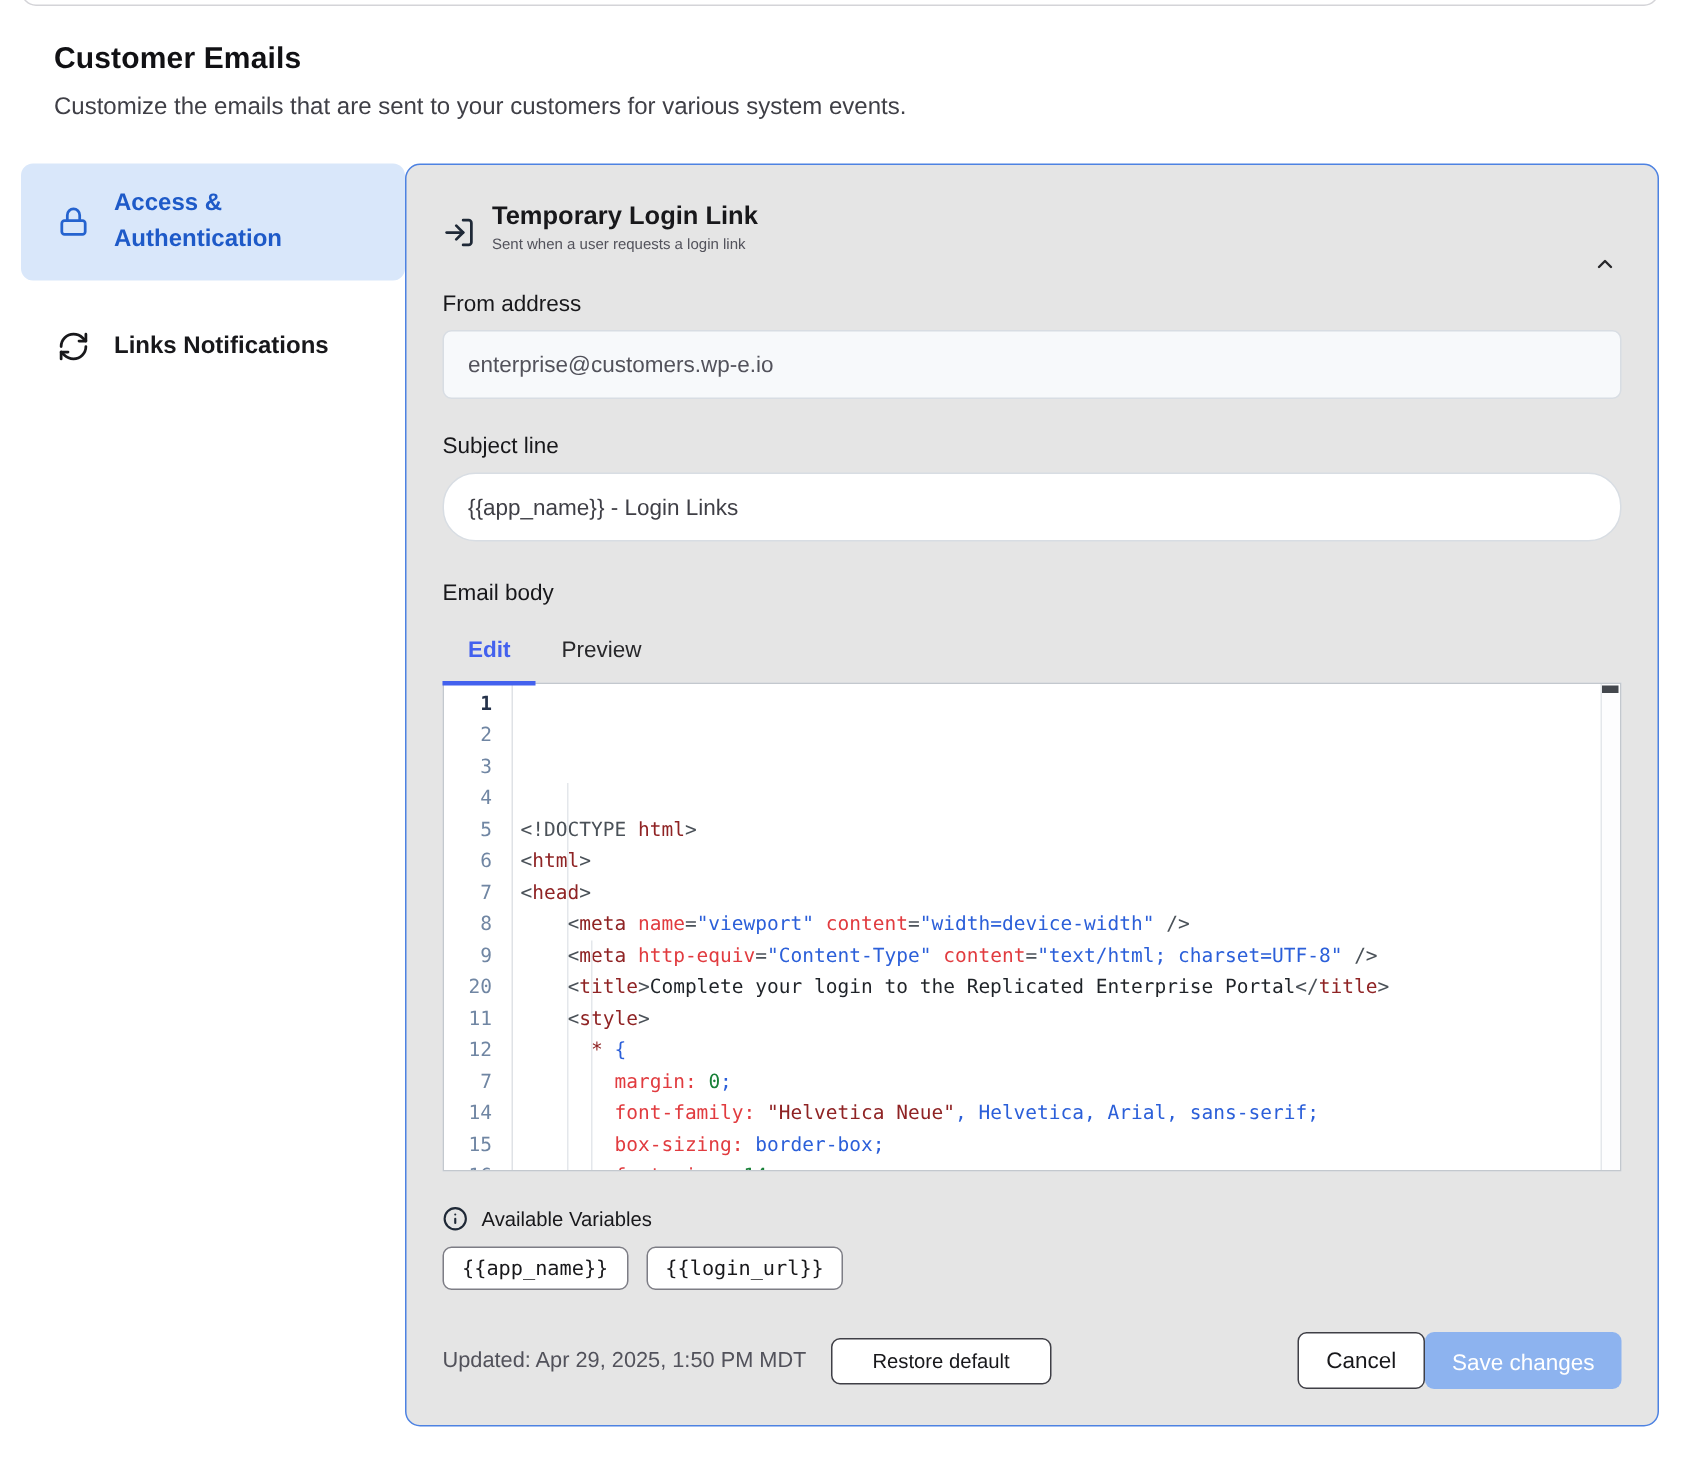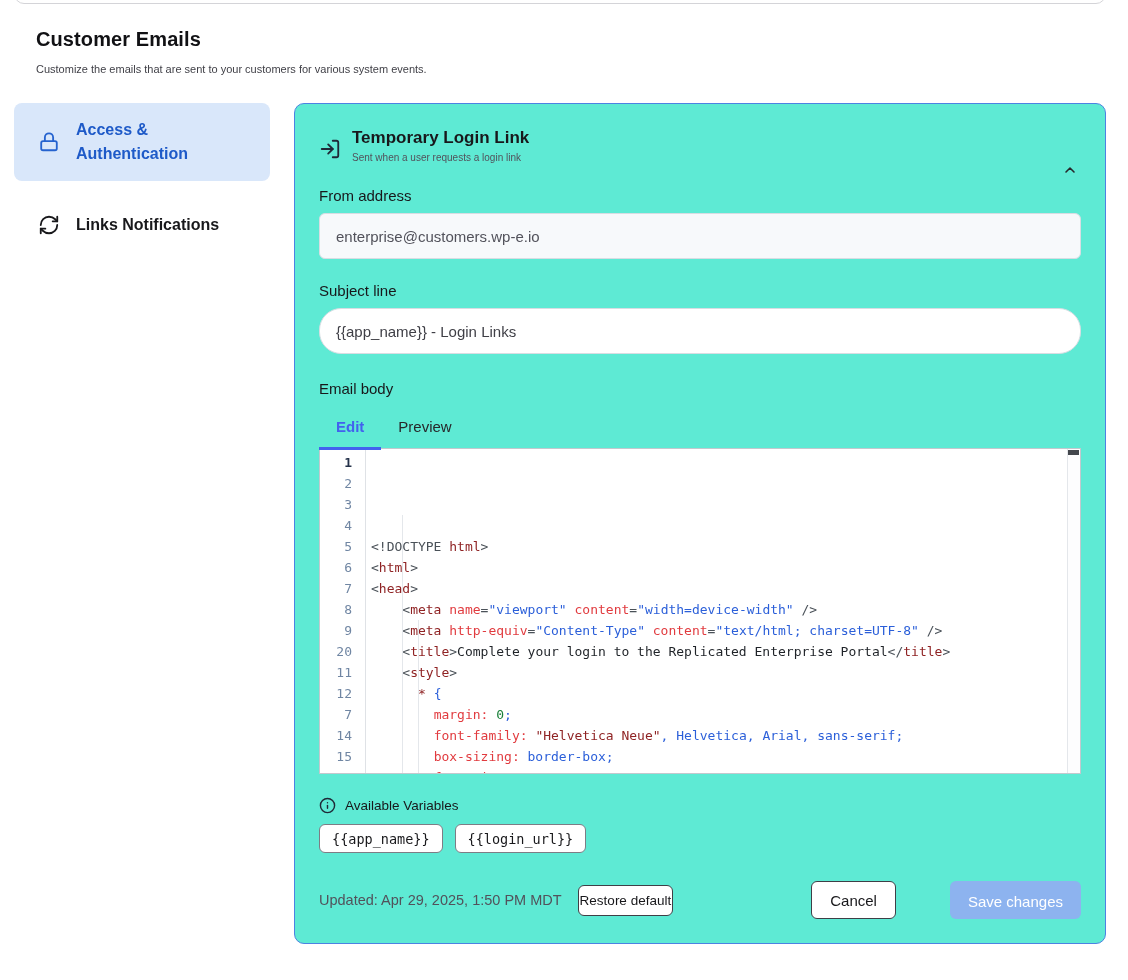--- a/index.html
+++ b/index.html
@@ -12,40 +12,40 @@
   }
 
   
   .top-strip {
     position:absolute; left:14px; right:22px; top:-36px; height:40px;
     border:1px solid #d4d4d8; border-radius:10px; background:#fff;
   }
 
   .header { margin:28px 22px 0 36px; }
   .page-title { font-size:20px; font-weight:700; margin:0; color:#111114; letter-spacing:.1px; }
-  .page-subtitle { font-size:11px; color:#3f3f46; margin:12px 0 0; }
-
-  .content { display:flex; gap:24px; margin:28px 22px 0 14px; align-items:flex-start; }
+  .page-subtitle { font-size:16px; color:#3f3f46; margin:12px 0 0; }
+
+  .content { display:flex; margin:28px 22px 0 14px; align-items:flex-start; }
 
   
   .sidebar { width:256px; flex:0 0 256px; }
   .side-item {
     display:flex; align-items:center; gap:16px;
     padding:15px 16px 15px 24px; border-radius:8px;
     font-size:16px; font-weight:600; line-height:24px; color:#18181b;
     cursor:pointer;
   }
   .side-item .icon { display:flex; flex:0 0 auto; }
   .side-item.active { background:#d9e7fa; color:#1e5ac8; }
   .side-item.active .icon { color:#2563cf; }
   .side-item + .side-item { margin-top:17px; }
 
   
   .panel {
-    flex:1; background:#5eead4;
+    flex:1; background:#e5e5e5;
     border:1.5px solid #4d82e2; border-radius:10px;
     padding:24px 24px 24px;
   }
   .panel-header { display:flex; gap:11px; position:relative; }
   .panel-header .icon { color:#1f2937; padding-top:10px; }
   .panel-title { font-size:17px; font-weight:700; color:#18181b; }
   .panel-sub { font-size:10px; color:#52525b; margin-top:4px; }
   .collapse-btn {
     position:absolute; right:0; top:32px; width:22px; height:22px;
     background:none; border:none; padding:0; color:#27272a; cursor:pointer;
@@ -117,24 +117,24 @@
     background:#fff; border:1px solid #7d7d85; border-radius:6px;
     font-family:"DejaVu Sans Mono","Liberation Mono",monospace; font-size:13.5px; color:#18181b;
     cursor:pointer;
   }
 
   
   .footer { display:flex; align-items:center; margin-top:28px; }
   .updated { font-size:14.5px; color:#52525b; margin-right:16px; }
   .btn { font-family:"Liberation Sans", sans-serif; border-radius:6px; cursor:pointer; }
   .btn.outline { background:#fff; border:1px solid #3f3f46; color:#18181b; }
-  .btn.restore { height:31px; padding:0 1px; font-size:13.5px; }
+  .btn.restore { height:31px; padding:0 27px; font-size:13.5px; }
   .spacer { flex:1; }
-  .btn.cancel { height:38px; padding:0 18px; font-size:15px; margin-right:10px; }
-  .btn.save { height:38px; padding:12px 18px; font-size:15px; background:#8db3ef; color:#fff; border:none;margin-left:44px; }
+  .btn.cancel { height:38px; padding:0 18px; font-size:15px; margin-right:0; }
+  .btn.save { height:38px; padding:12px 18px; font-size:15px; background:#8db3ef; color:#fff; border:none; }
 </style>
 </head>
 <body>
 
 <div class="top-strip"></div>
 
 <div class="header">
   <h1 class="page-title">Customer Emails</h1>
   <p class="page-subtitle">Customize the emails that are sent to your customers for various system events.</p>
 </div>

